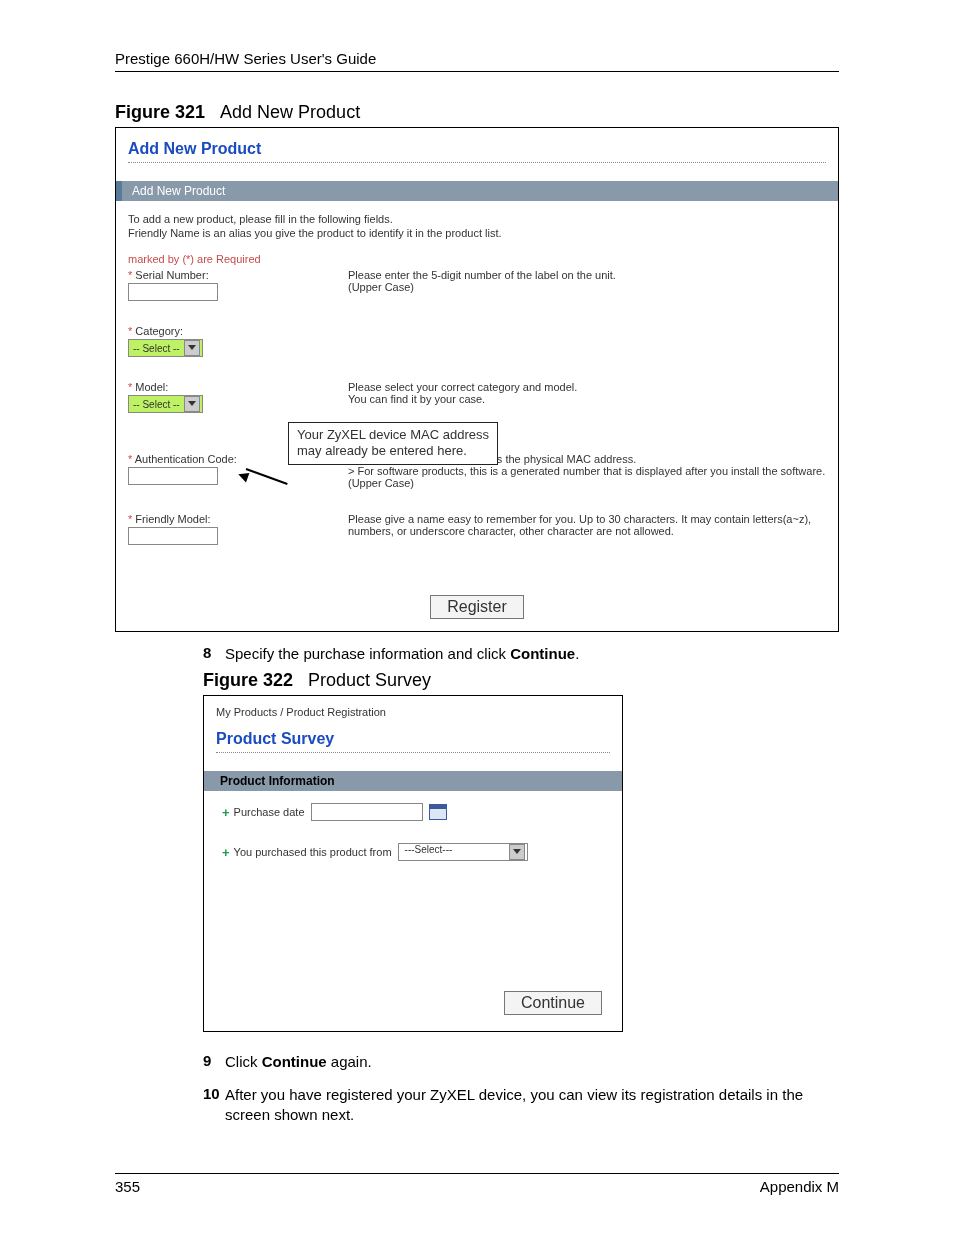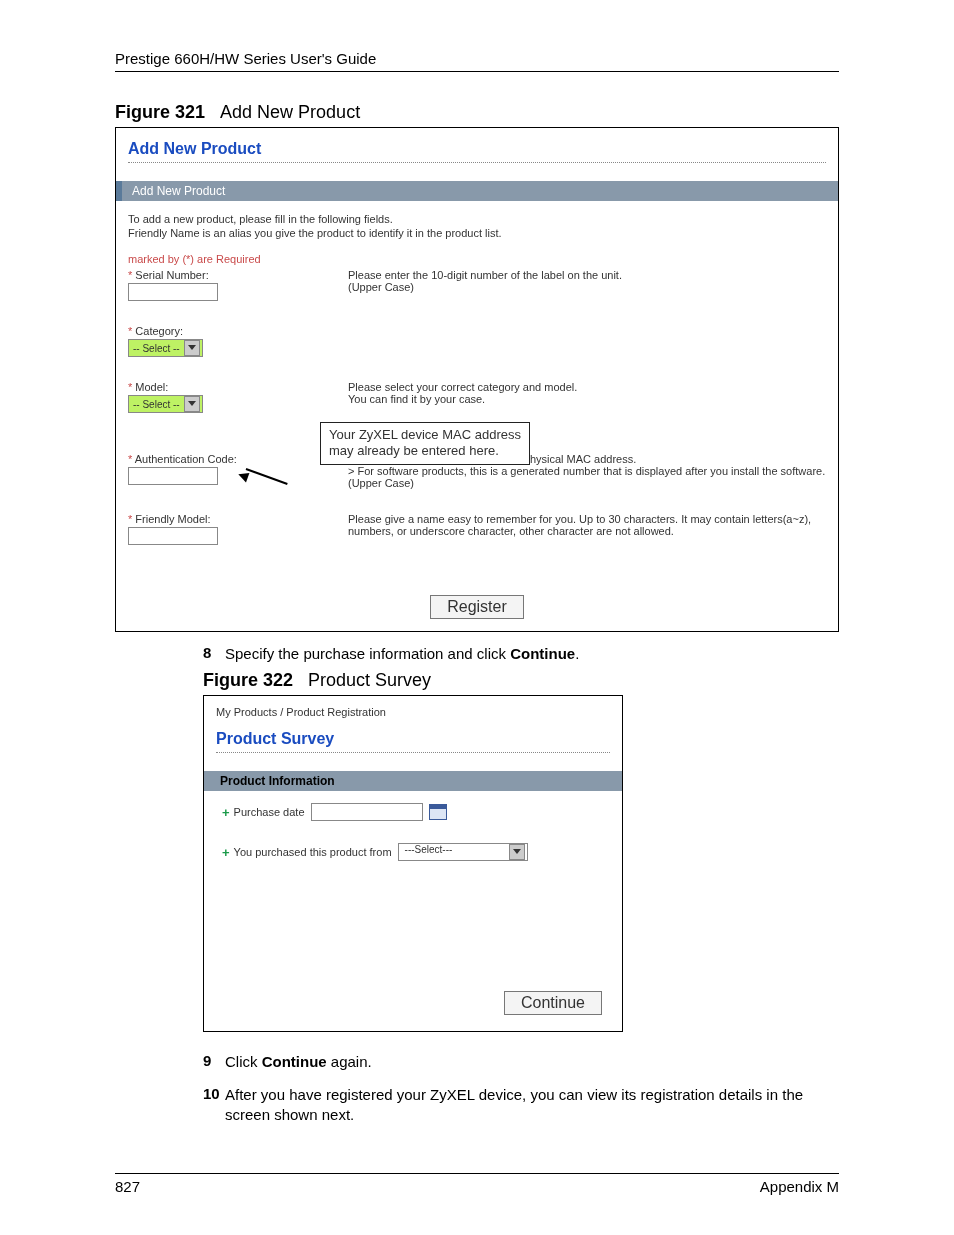--- a/index.html
+++ b/index.html
@@ -276,21 +276,21 @@
       <div class="intro-line">Friendly Name is an alias you give the product to identify it in the product list.</div>
       <div class="required-note">marked by (*) are Required</div>
 
       <div class="row">
         <div class="label-col">
           <span class="star">*</span>
           <span>Serial Number:</span>
           <div class="text-input"></div>
         </div>
         <div class="desc-col">
-          <div>Please enter the 10-digit number of the label on the unit.</div>
+          <div>Please enter the 5-digit number of the label on the unit.</div>
           <div>(Upper Case)</div>
         </div>
       </div>
 
       <div class="row">
         <div class="label-col">
           <span class="star">*</span>
           <span>Category:</span><br>
           <span class="select-box">
             <span>-- Select --</span>
@@ -337,21 +337,21 @@
         <div class="desc-col">
           <div>Please give a name easy to remember for you. Up to 30 characters. It may contain letters(a~z), numbers, or underscore character, other character are not allowed.</div>
         </div>
       </div>
     </div>
 
     <div class="register-row">
       <span class="btn">Register</span>
     </div>
 
-    <div class="callout-box" style="left:172px; top:294px;margin-left:32px;">
+    <div class="callout-box" style="left:172px; top:294px;">
       <span>Your ZyXEL device MAC address</span><br>
       <span>may already be entered here.</span>
     </div>
 
     <div class="pointer-line" style="left:130px; top:340px; width:44px; transform:rotate(20deg);"></div>
     <div class="pointer-head" style="left:122px; top:343px; transform:rotate(20deg);"></div>
 
   </div>
 
   <div class="step">
@@ -401,17 +401,17 @@
       <span>Click </span><b>Continue</b><span> again.</span>
     </span>
   </div>
 
   <div class="step">
     <span class="step-num">10</span>
     <span class="step-text">After you have registered your ZyXEL device, you can view its registration details in the screen shown next.</span>
   </div>
 
   <div class="footer">
-    <span>827</span>
+    <span>355</span>
     <span>Appendix M</span>
   </div>
 
 </div>
 
 </body></html>

